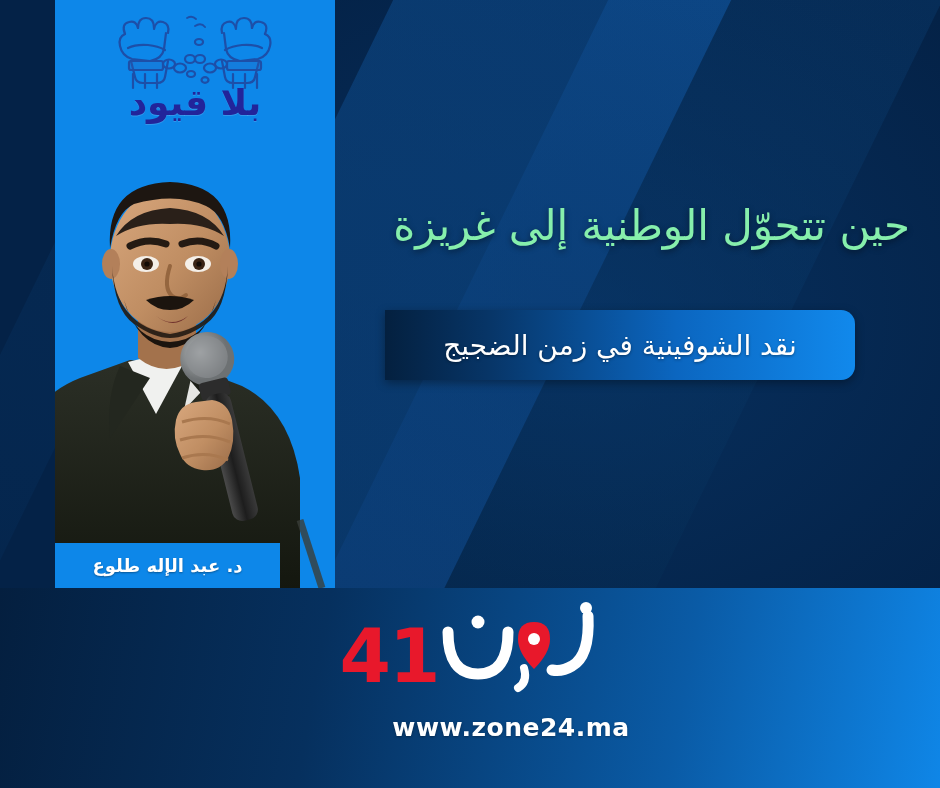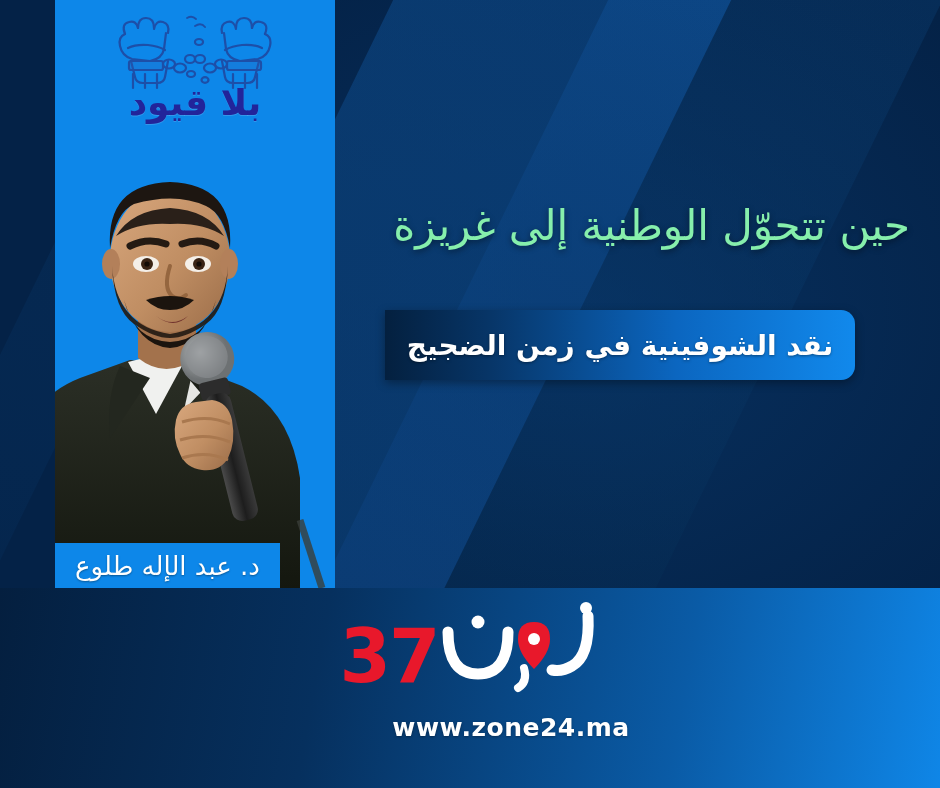--- a/index.html
+++ b/index.html
@@ -61,21 +61,21 @@
   .ph-svg{position:absolute;left:0;top:0;}
 
   .name-tag{
     position:absolute;left:55px;top:543px;width:225px;height:45px;
     background:#0d87e9;
     display:flex;align-items:center;justify-content:center;
     direction:rtl;
     z-index:6;
   }
   .name-tag span{
-    color:#ffffff;font-size:26px;font-weight:normal;
+    color:#ffffff;font-size:18px;font-weight:bold;
     letter-spacing:.3px;
     text-shadow:0 1px 2px rgba(0,0,0,.35);
     text-align:center;
   }
 
   
   .headline{
     position:absolute;right:30px;top:200px;width:600px;
     text-align:right;direction:rtl;
     color:#86efac;
@@ -87,21 +87,21 @@
   .subtitle-banner{
     position:absolute;right:85px;top:310px;
     height:70px;width:470px;
     border-radius:0 14px 14px 0;
     background:linear-gradient(90deg,#04203f 0%, #073567 22%, #0b66c0 62%, #1189ec 100%);
     display:flex;align-items:center;justify-content:center;
     direction:rtl;
     box-shadow:0 3px 10px rgba(0,0,0,.35);
   }
   .subtitle-banner span{
-    color:#ffffff;font-size:28px;font-weight:bold;
+    color:#ffffff;font-size:28px;font-weight:normal;
     text-shadow:0 1px 3px rgba(0,0,0,.4);
   }
 
   
   .footer{
     position:absolute;left:0;top:588px;width:940px;height:200px;
     background:linear-gradient(100deg,#041f3f 0%, #06305e 34%, #0a5ba6 72%, #0f86e7 100%);
   }
   .footer-logo{
     position:absolute;left:0;top:20px;width:940px;height:95px;
@@ -263,21 +263,21 @@
   </div>
 
   <div class="headline">حين تتحوّل الوطنية إلى غريزة</div>
 
   <div class="subtitle-banner">
     <span>نقد الشوفينية في زمن الضجيج</span>
   </div>
 
   <div class="footer">
     <div class="footer-logo">
-      <span class="brand-24">37</span>
+      <span class="brand-24">41</span>
       <span class="brand-ar">
         <svg width="160" height="96" viewBox="0 0 160 96">
 
           <path d="M10 30 q0 42 30 42 q30 0 30 -42" stroke="#ffffff" stroke-width="11" fill="none" stroke-linecap="round"></path>
           <circle cx="40" cy="20" r="6.5" fill="#ffffff"></circle>
 
           <path d="M96 20 q16 0 16 17 q0 14 -16 30 q-16 -16 -16 -30 q0 -17 16 -17 Z" fill="#e8182b"></path>
           <circle cx="96" cy="37" r="6" fill="#ffffff"></circle>
           <path d="M86 66 q4 14 -6 20" stroke="#ffffff" stroke-width="8" fill="none" stroke-linecap="round"></path>
 

